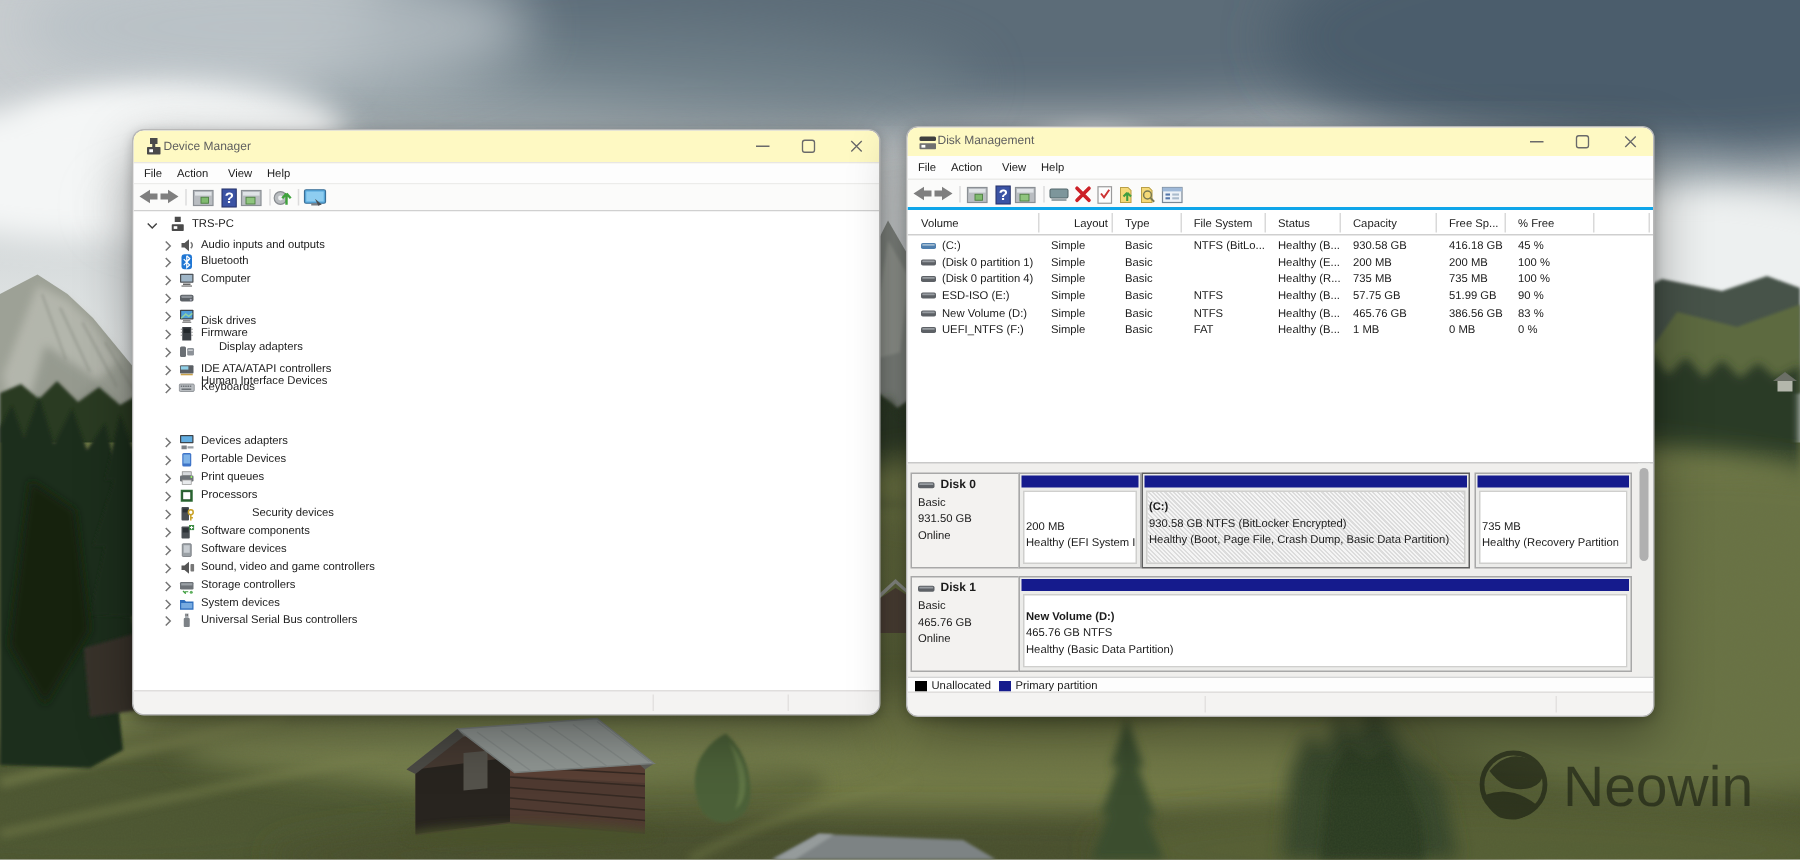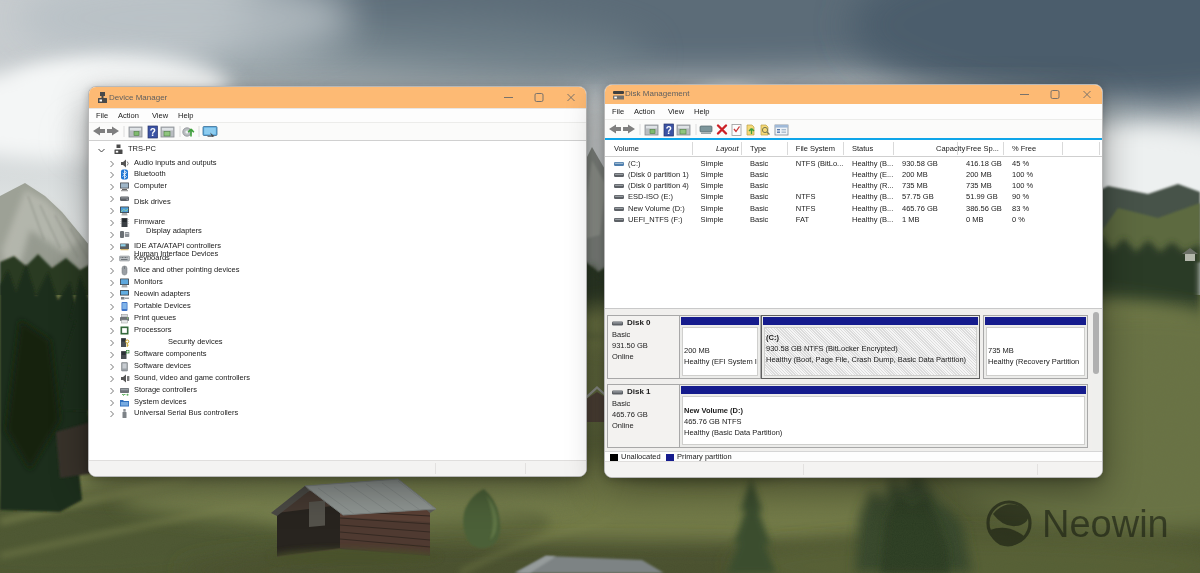--- a/index.html
+++ b/index.html
@@ -2,21 +2,21 @@
 <html><head>
 <meta charset="utf-8">
 <style>
 html,body{margin:0;padding:0;}
 body{width:1200px;height:573px;overflow:hidden;position:relative;
   font-family:"Liberation Sans",sans-serif;}
 #bg{position:absolute;left:0;top:0;width:1200px;height:573px;}
 .win{position:absolute;background:#fff;border-radius:8px;
   box-shadow:0 12px 36px rgba(0,0,0,.38),0 2px 8px rgba(0,0,0,.22);
   border:1px solid #b8b8b8;box-sizing:border-box;overflow:hidden;}
-.tbar{position:absolute;left:0;top:0;right:0;height:21px;background:#fdba74;
+.tbar{position:absolute;left:0;top:0;right:0;height:21px;background:#fef9c3;
   border-bottom:1px solid #e8e6e4;}
 .ttext{position:absolute;left:20px;top:6px;font-size:8px;color:#606060;}
 .caps{position:absolute;top:0;right:3px;height:21px;display:flex;align-items:center;gap:20px;color:#5a5a5a;}
 .menu{position:absolute;left:0;right:0;background:#fdfdfd;font-size:7.5px;color:#1a1a1a;border-bottom:1px solid #ececea;box-sizing:border-box;}
 .menu span{position:absolute;top:2px;}
 .tools{position:absolute;left:0;right:0;background:#fbfbfa;border-bottom:1px solid #d9d9d9;}
 </style>
 </head>
 <body>
 <svg id="bg" viewBox="0 0 1200 573" preserveAspectRatio="none">
@@ -280,21 +280,21 @@
         <svg width="8" height="8" viewBox="0 0 8 8" style="position:absolute;left:0;top:2px">
           <path d="M2.5,1 L5.5,4 L2.5,7" stroke="#777" fill="none" stroke-width="1"></path>
         </svg>
         <div style="position:absolute;left:11px;top:0;width:11px;height:11px">
           <svg width="11" height="11" viewBox="0 0 11 11" style="position:absolute;left:0;top:0">
             <rect x="1" y="3.5" width="9" height="4.5" rx="1.2" fill="#5c6166"></rect>
             <rect x="1.8" y="4.2" width="7.4" height="1.4" rx="0.7" fill="#8d9298"></rect>
             <circle cx="8.2" cy="6.8" r="0.7" fill="#aab"></circle>
           </svg>
         </div>
-        <div style="position:absolute;left:26px;top:4px;">Disk drives</div>
+        <div style="position:absolute;left:26px;top:16px;">Disk drives</div>
       </div>
       <div style="position:absolute;left:19px;top:64.3px;width:320px;height:12px;">
         <svg width="8" height="8" viewBox="0 0 8 8" style="position:absolute;left:0;top:2px">
           <path d="M2.5,1 L5.5,4 L2.5,7" stroke="#777" fill="none" stroke-width="1"></path>
         </svg>
         <div style="position:absolute;left:11px;top:0;width:11px;height:11px">
           <svg width="11" height="11" viewBox="0 0 11 11" style="position:absolute;left:0;top:0">
             <rect x="1" y="1.5" width="9" height="6.5" rx="0.5" fill="#3c4146"></rect>
             <rect x="1.8" y="2.3" width="7.4" height="4.9" fill="#4f9ed9"></rect>
             <path d="M1.8,7.2 l3,-2.8 l2,1.5 l2.4,-2" stroke="#8ed0a0" fill="none"></path>
@@ -362,59 +362,33 @@
               <rect x="3" y="4" width="1" height="1"></rect>
               <rect x="4.5" y="4" width="1" height="1"></rect>
               <rect x="6" y="4" width="1" height="1"></rect>
               <rect x="7.5" y="4" width="1" height="1"></rect>
               <rect x="2" y="6" width="6.5" height="1"></rect>
             </g>
           </svg>
         </div>
         <div style="position:absolute;left:26px;top:0;">Keyboards</div>
       </div>
-      <div style="position:absolute;left:19px;top:124.0px;width:320px;height:12px;">
-        <svg width="8" height="8" viewBox="0 0 8 8" style="position:absolute;left:0;top:2px">
-          <path d="M2.5,1 L5.5,4 L2.5,7" stroke="#777" fill="none" stroke-width="1"></path>
-        </svg>
-        <div style="position:absolute;left:11px;top:0;width:11px;height:11px">
-          <svg width="11" height="11" viewBox="0 0 11 11" style="position:absolute;left:0;top:0">
-            <rect x="3" y="1" width="5" height="9" rx="2.4" fill="#9a9fa4" stroke="#6d7277" stroke-width=".5"></rect>
-            <line x1="5.5" y1="1.5" x2="5.5" y2="4" stroke="#5d6267" stroke-width=".6"></line>
-          </svg>
-        </div>
-        <div style="position:absolute;left:26px;top:0;">Mice and other pointing devices</div>
-      </div>
-      <div style="position:absolute;left:19px;top:136.0px;width:320px;height:12px;">
-        <svg width="8" height="8" viewBox="0 0 8 8" style="position:absolute;left:0;top:2px">
-          <path d="M2.5,1 L5.5,4 L2.5,7" stroke="#777" fill="none" stroke-width="1"></path>
-        </svg>
-        <div style="position:absolute;left:11px;top:0;width:11px;height:11px">
-          <svg width="11" height="11" viewBox="0 0 11 11" style="position:absolute;left:0;top:0">
-            <rect x="1" y="1.5" width="9" height="6.5" rx="0.5" fill="#454a4f"></rect>
-            <rect x="1.8" y="2.3" width="7.4" height="4.9" fill="#5fa8dd"></rect>
-            <rect x="3" y="8.5" width="5" height="0.8" fill="#666"></rect>
-            <rect x="2.5" y="9.5" width="6" height="0.8" fill="#888"></rect>
-          </svg>
-        </div>
-        <div style="position:absolute;left:26px;top:0;">Monitors</div>
-      </div>
       <div style="position:absolute;left:19px;top:147.9px;width:320px;height:12px;">
         <svg width="8" height="8" viewBox="0 0 8 8" style="position:absolute;left:0;top:2px">
           <path d="M2.5,1 L5.5,4 L2.5,7" stroke="#777" fill="none" stroke-width="1"></path>
         </svg>
         <div style="position:absolute;left:11px;top:0;width:11px;height:11px">
           <svg width="11" height="11" viewBox="0 0 11 11" style="position:absolute;left:0;top:0">
             <rect x="1" y="1" width="9" height="5.5" rx="0.5" fill="#3c4146"></rect>
             <rect x="1.8" y="1.8" width="7.4" height="3.9" fill="#62aee2"></rect>
             <rect x="2" y="8" width="3.5" height="2.5" fill="#7d8287"></rect>
             <rect x="6" y="8.5" width="4" height="1.5" fill="#9aa0a5"></rect>
           </svg>
         </div>
-        <div style="position:absolute;left:26px;top:0;">Neowin adapters</div>
+        <div style="position:absolute;left:26px;top:0;">Devices adapters</div>
       </div>
       <div style="position:absolute;left:19px;top:159.9px;width:320px;height:12px;">
         <svg width="8" height="8" viewBox="0 0 8 8" style="position:absolute;left:0;top:2px">
           <path d="M2.5,1 L5.5,4 L2.5,7" stroke="#777" fill="none" stroke-width="1"></path>
         </svg>
         <div style="position:absolute;left:11px;top:0;width:11px;height:11px">
           <svg width="11" height="11" viewBox="0 0 11 11" style="position:absolute;left:0;top:0">
             <rect x="2.5" y="1" width="6" height="9" rx="1" fill="#3f74c8"></rect>
             <rect x="3.3" y="2" width="4.4" height="6" fill="#7fb3e8"></rect>
           </svg>
@@ -614,25 +588,25 @@
           <rect x="172" y="11.5" width="3" height="1.4" fill="#5577aa"></rect>
         <rect x="176.5" y="9" width="4.5" height="1.4" fill="#aabbcc"></rect>
           <rect x="176.5" y="11.5" width="4.5" height="1.4" fill="#aabbcc"></rect>
       </g>
     </svg>
   </div>
 
   <div id="vt" style="position:absolute;left:0;top:53px;right:0;height:170px;background:#fff;border-top:2px solid #0ea5e9;font-size:7.5px;color:#1b1b1b;">
       <div style="position:absolute;left:0;top:1px;right:0;height:15px;border-bottom:1px solid #cfcfcf;">
         <div style="position:absolute;left:9px;top:3px;">Volume</div>
-        <div style="position:absolute;left:111px;top:3px;font-style:italic;">Layout</div>
+        <div style="position:absolute;left:111px;top:3px;">Layout</div>
         <div style="position:absolute;left:145px;top:3px;">Type</div>
         <div style="position:absolute;left:190.8px;top:3px;">File System</div>
         <div style="position:absolute;left:247px;top:3px;">Status</div>
-        <div style="position:absolute;left:297px;top:3px;margin-left:34px;">Capacity</div>
+        <div style="position:absolute;left:297px;top:3px;">Capacity</div>
         <div style="position:absolute;left:361px;top:3px;">Free Sp...</div>
         <div style="position:absolute;left:407px;top:3px;">% Free</div>
         <div style="position:absolute;left:86.6px;top:1px;bottom:1px;width:1px;background:#d9d9d9;"></div>
         <div style="position:absolute;left:136px;top:1px;bottom:1px;width:1px;background:#d9d9d9;"></div>
         <div style="position:absolute;left:181.8px;top:1px;bottom:1px;width:1px;background:#d9d9d9;"></div>
         <div style="position:absolute;left:238px;top:1px;bottom:1px;width:1px;background:#d9d9d9;"></div>
         <div style="position:absolute;left:288px;top:1px;bottom:1px;width:1px;background:#d9d9d9;"></div>
         <div style="position:absolute;left:352px;top:1px;bottom:1px;width:1px;background:#d9d9d9;"></div>
         <div style="position:absolute;left:398px;top:1px;bottom:1px;width:1px;background:#d9d9d9;"></div>
         <div style="position:absolute;left:457px;top:1px;bottom:1px;width:1px;background:#d9d9d9;"></div>

